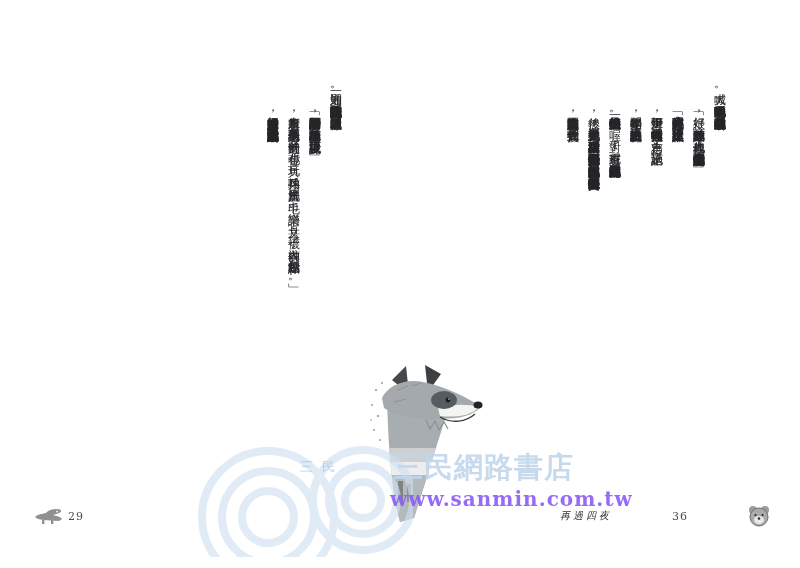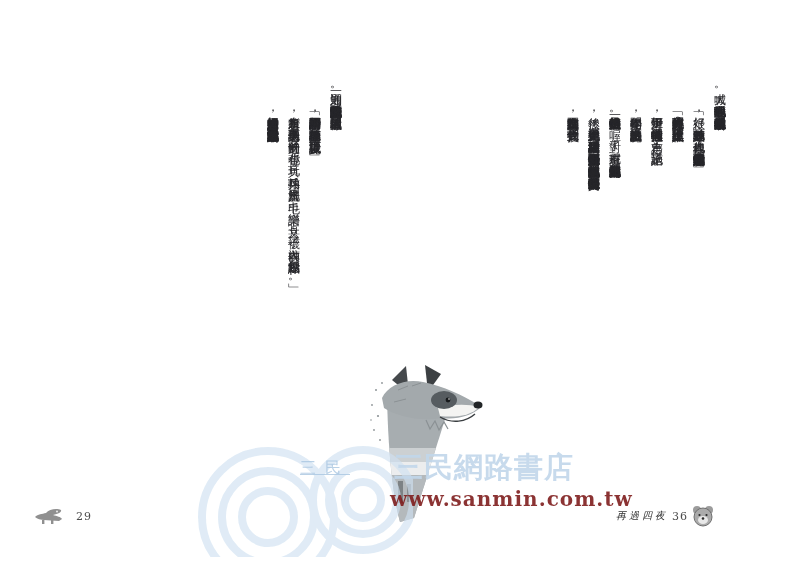--- a/index.html
+++ b/index.html
@@ -11,34 +11,34 @@
   .vtext{position:absolute;writing-mode:vertical-rl;text-orientation:mixed;
          font-size:12px;line-height:21px;letter-spacing:0px;color:#26262a;
          height:402px;top:84px;}
   .vtext p{margin:0;padding:0;text-indent:2em;}
   .vtext p.no-indent{text-indent:0;}
   .right-text{left:438px;width:292px;}
   .left-text{left:88px;width:258px;}
 
   
   .footer{position:absolute;top:503px;height:26px;color:#3c3c3c;}
-  .footer-right{right:30px;left:560px;display:flex;align-items:center;justify-content:center;gap:4px;}
-  .footer-left{left:34px;display:flex;align-items:center;gap:12px;}
+  .footer-right{right:30px;left:560px;display:flex;align-items:center;justify-content:space-between;gap:14px;}
+  .footer-left{left:34px;display:flex;align-items:center;gap:4px;}
   .chapter-title{font-size:10px;letter-spacing:3px;color:#343434;font-style:italic;}
   .page-num{font-size:11px;color:#4a4a4a;letter-spacing:1px;}
   .footer-icon svg{display:block;}
 
   
   .wm{position:absolute;pointer-events:none;}
   .wm-name{left:394px;top:448px;font-size:29px;font-weight:bold;letter-spacing:1px;
            color:#c2d7eb;opacity:.9;}
   .wm-url{left:390px;top:487px;font-size:20px;font-weight:bold;letter-spacing:1px;
-          color:#7f1d1d;opacity:.9;}
+          color:#8b5cf6;opacity:.9;}
   .wm-logo{left:198px;top:412px;opacity:.75;}
-  .wm-logo-text{left:300px;top:458px;font-size:16px;color:#a9c6e1;letter-spacing:9px;opacity:.8;text-decoration:underline;}
+  .wm-logo-text{left:300px;top:458px;font-size:13px;color:#a9c6e1;letter-spacing:9px;opacity:.8;}
 
   
   .illust{position:absolute;left:368px;top:360px;width:120px;height:170px;}
 </style>
 </head>
 <body>
 
 <div class="spread">
 
   <div class="vtext left-text">

